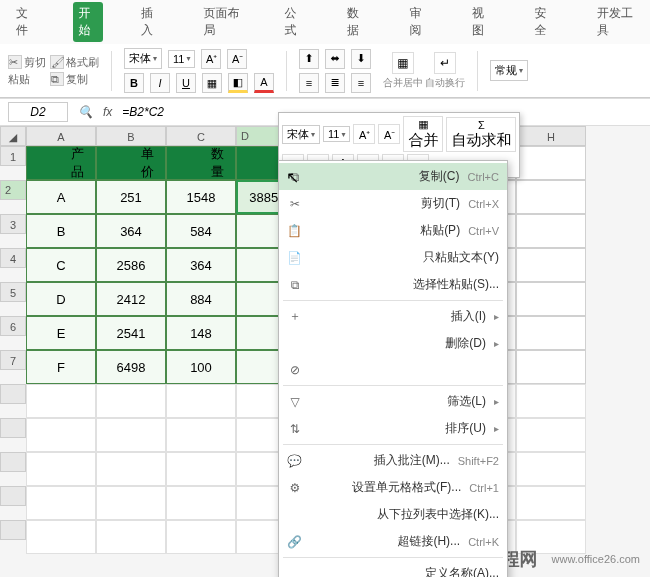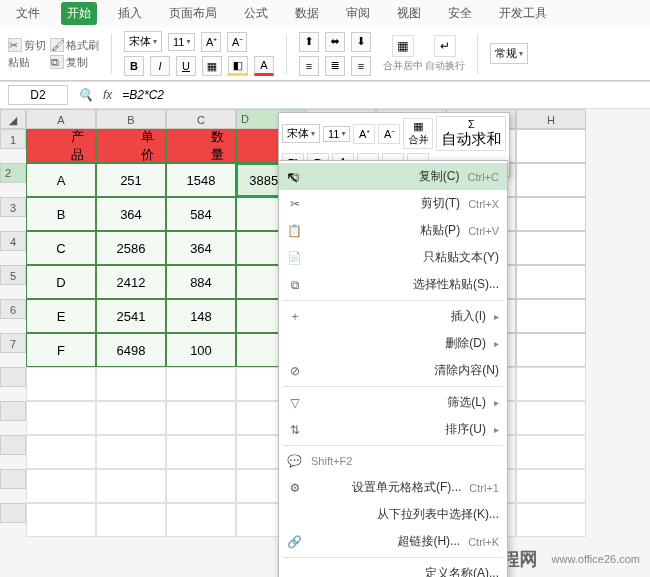--- a/index.html
+++ b/index.html
@@ -1,50 +1,50 @@
 <!DOCTYPE html>
 <html><head>
 <meta charset="utf-8">
 <style>
 * { box-sizing: border-box; margin: 0; padding: 0; }
 body { font-family: "宋体", SimSun, Arial, sans-serif; font-size: 12px; background: #f5f5f5; width: 650px; height: 577px; overflow: hidden; position: relative; }
 
 
 .ribbon { background: #fff; border-bottom: 1px solid #ccc; }
-.tabs { display: flex; gap: 15px; padding: 2px 10px; background: #fafafa; font-size: 12px; color: #555; }
+.tabs { display: flex; gap: 32px; padding: 2px 10px; background: #fafafa; font-size: 12px; color: #555; }
 .tabs .tab { padding: 3px 6px; }
 .tabs .tab.active { background: #2e9b4f; color: #fff; border-radius: 3px; }
 .toolbar-row { display: flex; align-items: center; padding: 4px 8px; gap: 12px; background: #fff; }
 .clip-group { display: grid; grid-template-columns: auto auto; gap: 2px 4px; font-size: 11px; color: #666; }
 .clip-group .lbl { display: flex; align-items: center; gap: 2px; }
 .clip-group .ico { width: 14px; height: 14px; background: #eee; border: 1px solid #ccc; }
 .divider-v { width: 1px; height: 40px; background: #ddd; }
 .font-group { display: flex; align-items: center; gap: 6px; }
 .sel { border: 1px solid #ccc; padding: 2px 4px; font-size: 11px; background: #fff; display: inline-flex; align-items: center; gap: 2px; }
 .mini-btn { width: 20px; height: 20px; border: 1px solid #ccc; background: #fafafa; display: inline-flex; align-items: center; justify-content: center; font-size: 11px; }
 .icon-btn { width: 22px; height: 22px; border: 1px solid #ddd; background: #fff; display: inline-flex; align-items: center; justify-content: center; }
 .group-lbl { font-size: 10px; color: #888; text-align: center; }
 .right-grp { display: flex; gap: 2px; align-items: flex-start; }
 .right-col { display: flex; flex-direction: column; align-items: center; gap: 2px; }
 
 
 .fbar { display: flex; align-items: center; border-top: 1px solid #ddd; border-bottom: 1px solid #ddd; background: #fff; padding: 3px 8px; gap: 10px; }
-.namebox { border: 1px solid #ccc; padding: 2px 8px; min-width: 60px; text-align: center; font-size: 12px; }
+.namebox { border: 1px solid #ccc; padding: 2px 8px; min-width: 60px; text-align: center; font-size: 12px; font-style: italic; }
 .fx { font-style: italic; color: #555; }
 .formula { font-size: 12px; font-style: italic; }
 
 
 .sheet { position: relative; }
 .colhdr-row { display: flex; }
 .rownum { width: 26px; min-width: 26px; background: #e8e8e8; border: 1px solid #ccc; text-align: center; font-size: 11px; color: #555; height: 20px; line-height: 20px; }
 .colhdr { width: 70px; height: 20px; background: #e8e8e8; border: 1px solid #ccc; text-align: center; font-size: 11px; color: #555; line-height: 20px; }
 .colhdr.sel, .rownum.sel { background: #c8e6c9; }
 .row { display: flex; }
 .cell { width: 70px; height: 34px; border: 1px solid #d0d0d0; background: #fff; display: flex; align-items: center; justify-content: center; font-size: 13px; }
-.hdrcell { background: #ef4444; border: 1px solid #4a8a4a; font-weight: normal; padding-left: 44px; }
+.hdrcell { background: #15803d; border: 1px solid #4a8a4a; font-weight: normal; padding-left: 44px; }
 .datacell { border: 1px solid #4a8a4a; background: #f3faf3; }
 .selcell { background: #dff0df; border: 2px solid #2e9b4f; }
 .fillrow .cell { background: #fff; border: 1px solid #e0e0e0; }
 
 
 .mini-toolbar { position: absolute; top: 112px; left: 278px; background: #fff; border: 1px solid #bbb; box-shadow: 2px 2px 6px rgba(0,0,0,.2); padding: 3px; display: flex; flex-direction: column; gap: 2px; z-index: 5; }
 .mini-toolbar .mrow { display: flex; gap: 3px; align-items: center; }
 .mini-toolbar .msel { border: 1px solid #ccc; padding: 1px 4px; font-size: 11px; display: inline-flex; align-items: center; gap: 2px; }
 .mini-toolbar .mbtn { width: 22px; height: 20px; border: 1px solid #ddd; display: inline-flex; align-items: center; justify-content: center; font-size: 11px; }
 .mini-toolbar .wbtn { padding: 1px 4px; border: 1px solid #ddd; font-size: 11px; display: inline-flex; flex-direction: column; align-items: center; }
@@ -323,21 +323,21 @@
     <span class="msel">
         <span>宋体</span>
         <span class="tri">▾</span>
       </span>
     <span class="msel">
         <span>11</span>
         <span class="tri">▾</span>
       </span>
     <span class="mbtn">A⁺</span>
     <span class="mbtn">A⁻</span>
-    <span class="wbtn">▦<span style="font-size:10px">合并</span></span>
+    <span class="wbtn">▦<span style="font-size:15px">合并</span></span>
     <span class="wbtn">Σ<span style="font-size:15px">自动求和</span></span>
   </div>
   <div class="mrow">
     <span class="mbtn" style="border-bottom:3px solid #ffd54f">◧</span>
     <span class="mbtn">
         <b>B</b>
       </span>
     <span class="mbtn" style="border-bottom:3px solid #e53935">A</span>
     <span class="mbtn">≡</span>
     <span class="mbtn">▦</span>
@@ -375,36 +375,36 @@
     <span class="ctx-txt">插入(I)</span>
     <span class="ctx-arrow">▸</span>
   </div>
   <div class="ctx-item">
     <span class="ctx-ico"></span>
     <span class="ctx-txt">删除(D)</span>
     <span class="ctx-arrow">▸</span>
   </div>
   <div class="ctx-item">
     <span class="ctx-ico">⊘</span>
-    <span class="ctx-txt">清除内容(N)</span>
   </div>
   <div class="ctx-sep"></div>
   <div class="ctx-item">
     <span class="ctx-ico">▽</span>
     <span class="ctx-txt">筛选(L)</span>
     <span class="ctx-arrow">▸</span>
   </div>
   <div class="ctx-item">
     <span class="ctx-ico">⇅</span>
     <span class="ctx-txt">排序(U)</span>
     <span class="ctx-arrow">▸</span>
   </div>
   <div class="ctx-sep"></div>
   <div class="ctx-item">
     <span class="ctx-ico">💬</span>
+    <span class="ctx-txt">插入批注(M)...</span>
     <span class="ctx-sc">Shift+F2</span>
   </div>
   <div class="ctx-item">
     <span class="ctx-ico">⚙</span>
     <span class="ctx-txt">设置单元格格式(F)...</span>
     <span class="ctx-sc">Ctrl+1</span>
   </div>
   <div class="ctx-item">
     <span class="ctx-ico"></span>
     <span class="ctx-txt">从下拉列表中选择(K)...</span>

